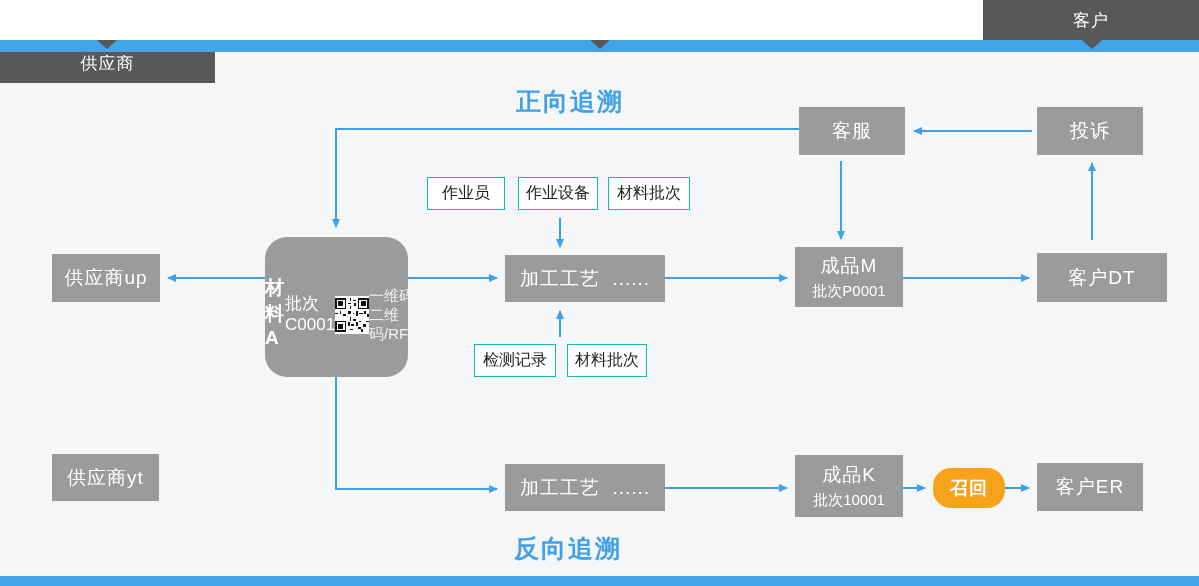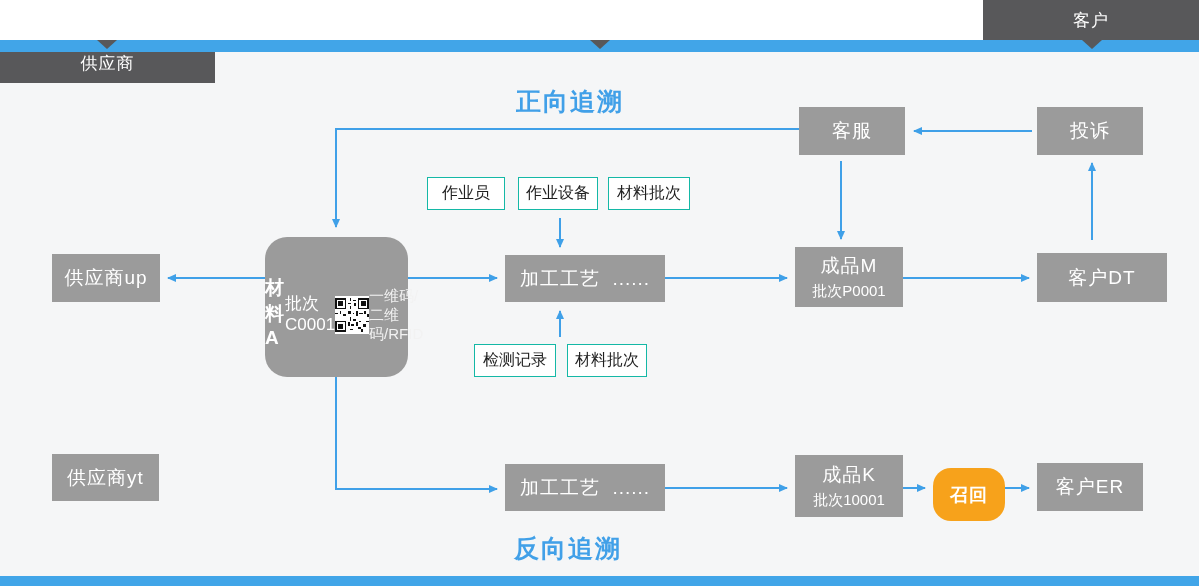--- a/index.html
+++ b/index.html
@@ -123,21 +123,21 @@
   <div class="gbox" style="left:52px;top:454px;width:107px;height:47px;">
     <span>供应商yt</span>
   </div>
   <div class="gbox" style="left:505px;top:464px;width:160px;height:47px;">
     <span class="pre">加工工艺  ......</span>
   </div>
   <div class="gbox" style="left:795px;top:455px;width:108px;height:62px;">
     <span>成品K</span>
     <span class="sub">批次10001</span>
   </div>
-  <div class="pill" style="left:933px;top:468px;width:72px;height:53px;">
+  <div class="pill" style="left:933px;top:468px;width:72px;height:40px;">
     <span>召回</span>
   </div>
   <div class="gbox" style="left:1037px;top:463px;width:106px;height:48px;">
     <span>客户ER</span>
   </div>
 
   <div class="wtag" style="left:427px;top:177px;width:78px;height:33px;">
     <span>作业员</span>
   </div>
   <div class="wtag" style="left:518px;top:177px;width:80px;height:33px;">

